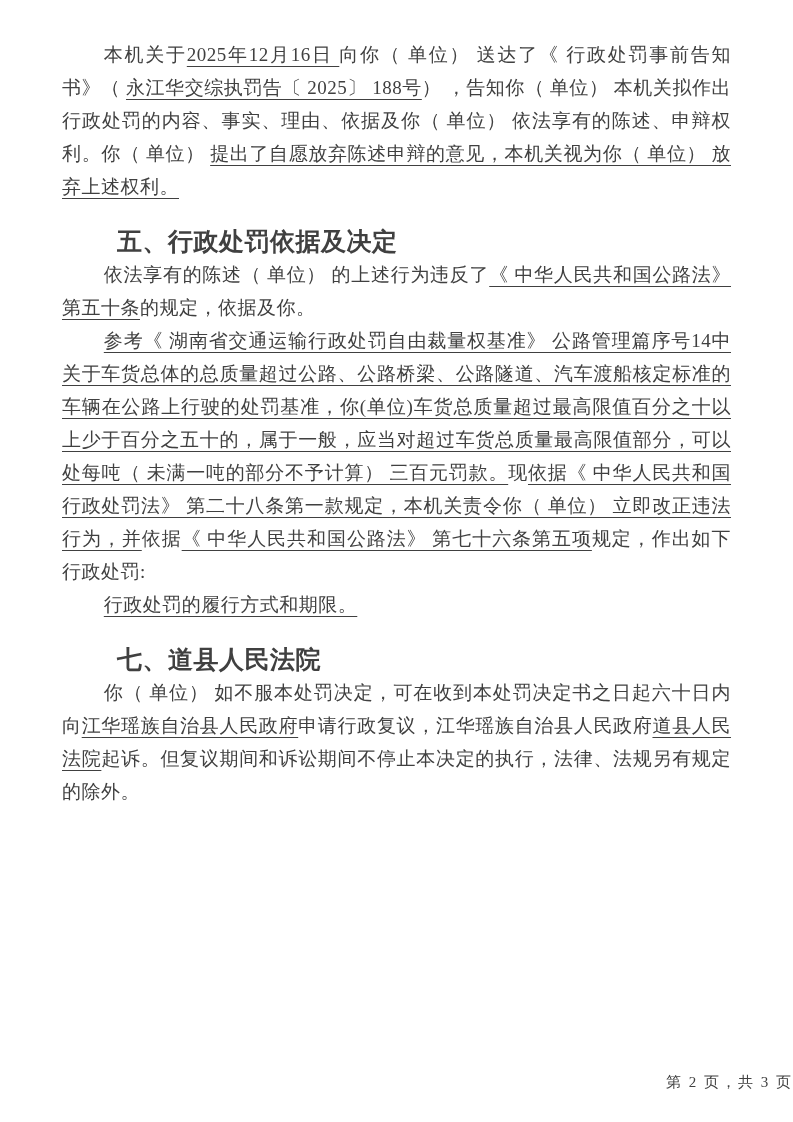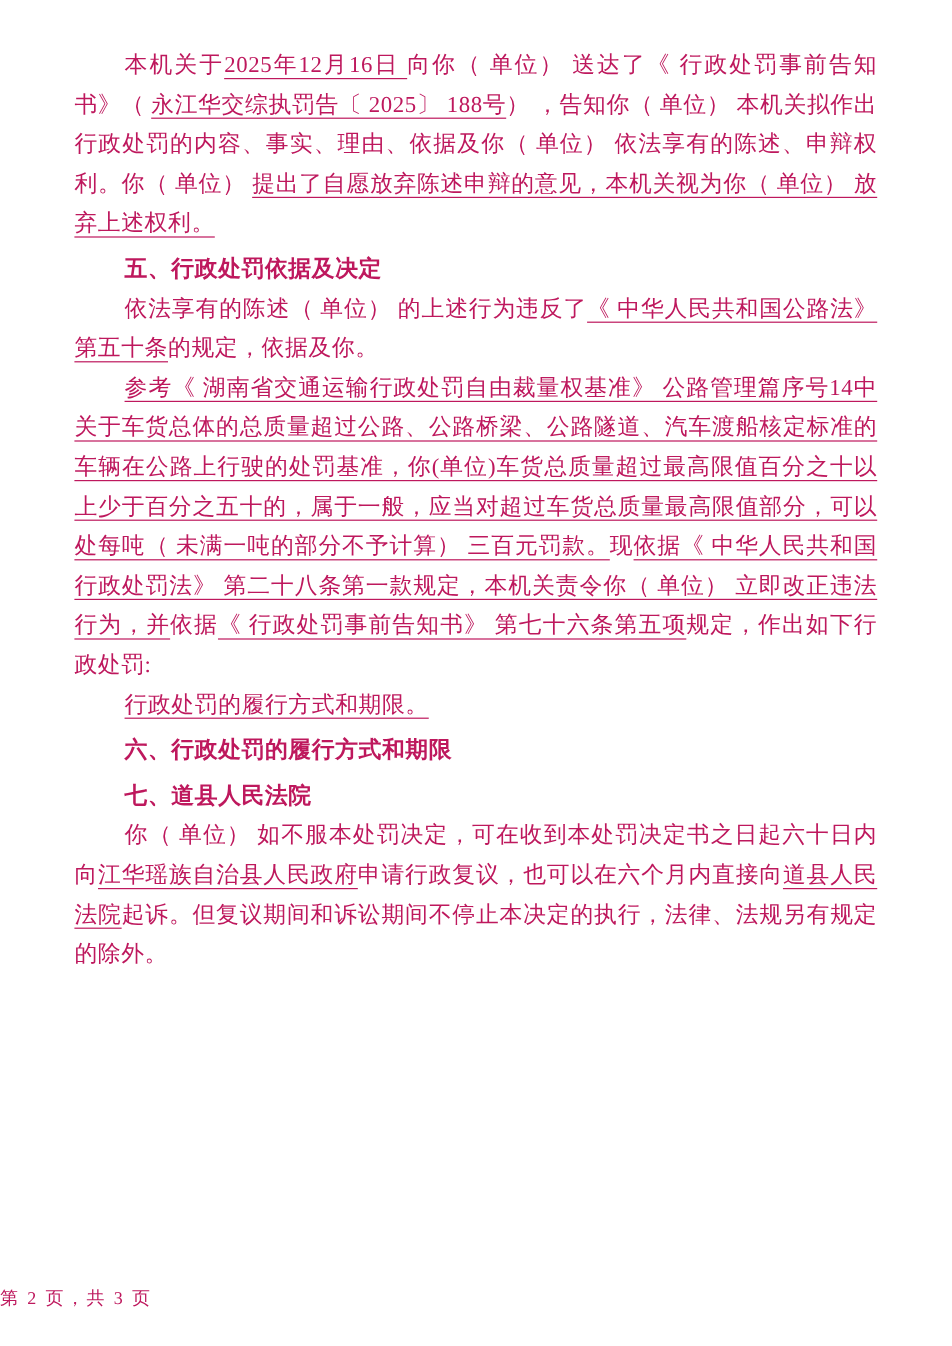--- a/index.html
+++ b/index.html
@@ -5,72 +5,71 @@
   html, body {
     margin: 0;
     padding: 0;
     background: #ffffff;
   }
   .page {
     position: relative;
     width: 793px;
     height: 1122px;
     background: #ffffff;
-    color: #be185d;
+    color: #404040;
     overflow: hidden;
     font-family: "Liberation Serif", "DejaVu Serif", serif;
   }
   .doc {
     position: absolute;
     left: 62px;
     top: 38px;
     width: 669px;
   }
   p.para {
     margin: 0;
     font-size: 19px;
     line-height: 33px;
     text-align: justify;
     text-indent: 2.2em;
     letter-spacing: 0.5px;
   }
   p.heading {
-    margin: 5px 0 0 0;
-    font-size: 19px;
+    margin: 22px 0 0 0;
+    font-size: 25px;
     line-height: 33px;
     font-weight: bold;
     text-indent: 2.2em;
     font-family: "Liberation Sans", "DejaVu Sans", sans-serif;
     letter-spacing: 0.5px;
   }
   .u {
     text-decoration: underline;
     text-decoration-thickness: 1.3px;
     text-underline-offset: 5px;
     text-decoration-skip-ink: none;
   }
   .footer {
     position: absolute;
     left: 0;
     right: 0;
     bottom: 30px;
-    text-align: left;
+    text-align: right;
     font-size: 15px;
     letter-spacing: 2px;
     font-family: "Liberation Serif", "DejaVu Serif", serif;
   }
 </style>
 </head>
 <body>
 
 <div class="page">
   <div class="doc">
       <p class="para"><span>本机关于</span><span class="u">2025年12月16日 </span><span>向你（ 单位） 送达了《 行政处罚事前告知书》（ </span><span class="u">永江华交综执罚告〔 2025〕 188号</span><span>） ，告知你（ 单位） 本机关拟作出行政处罚的内容、事实、理由、依据及你（ 单位） 依法享有的陈述、申辩权利。你（ 单位） </span><span class="u">提出了自愿放弃陈述申辩的意见，本机关视为你（ 单位） 放弃上述权利。</span></p>
       <p class="heading"><span>五、行政处罚依据及决定</span></p>
       <p class="para"><span>依法享有的陈述（ 单位） 的上述行为违反了</span><span class="u">《 中华人民共和国公路法》 第五十条</span><span>的规定，依据及你。</span></p>
-      <p class="para"><span class="u">参考《 湖南省交通运输行政处罚自由裁量权基准》 公路管理篇序号14中关于车货总体的总质量超过公路、公路桥梁、公路隧道、汽车渡船核定标准的车辆在公路上行驶的处罚基准，你(单位)车货总质量超过最高限值百分之十以上少于百分之五十的，属于一般，应当对超过车货总质量最高限值部分，可以处每吨（ 未满一吨的部分不予计算） 三百元罚款。</span><span>现</span><span class="u">依据《 中华人民共和国行政处罚法》 第二十八条第一款规定，本机关责令你（ 单位） 立即改正违法行为，并</span><span>依据</span><span class="u">《 行政处罚事前告知书》 第七十六条第五项</span><span>规定，作出如下行政处罚:</span></p>
+      <p class="para"><span class="u">参考《 湖南省交通运输行政处罚自由裁量权基准》 公路管理篇序号14中关于车货总体的总质量超过公路、公路桥梁、公路隧道、汽车渡船核定标准的车辆在公路上行驶的处罚基准，你(单位)车货总质量超过最高限值百分之十以上少于百分之五十的，属于一般，应当对超过车货总质量最高限值部分，可以处每吨（ 未满一吨的部分不予计算） 三百元罚款。</span><span>现</span><span class="u">依据《 中华人民共和国行政处罚法》 第二十八条第一款规定，本机关责令你（ 单位） 立即改正违法行为，并</span><span>依据</span><span class="u">《 中华人民共和国公路法》 第七十六条第五项</span><span>规定，作出如下行政处罚:</span></p>
       <p class="para"><span class="u">行政处罚的履行方式和期限。</span></p>
-      <p class="heading"><span>六、行政处罚的履行方式和期限</span></p>
       <p class="heading"><span>七、道县人民法院</span></p>
-      <p class="para"><span>你（ 单位） 如不服本处罚决定，可在收到本处罚决定书之日起六十日内向</span><span class="u">江华瑶族自治县人民政府</span><span>申请行政复议，也可以在六个月内直接向</span><span class="u">道县人民法院</span><span>起诉。但复议期间和诉讼期间不停止本决定的执行，法律、法规另有规定的除外。</span></p>
+      <p class="para"><span>你（ 单位） 如不服本处罚决定，可在收到本处罚决定书之日起六十日内向</span><span class="u">江华瑶族自治县人民政府</span><span>申请行政复议，江华瑶族自治县人民政府</span><span class="u">道县人民法院</span><span>起诉。但复议期间和诉讼期间不停止本决定的执行，法律、法规另有规定的除外。</span></p>
     </div>
   <div class="footer">第 2 页，共 3 页</div>
 </div>
 
 </body></html>

